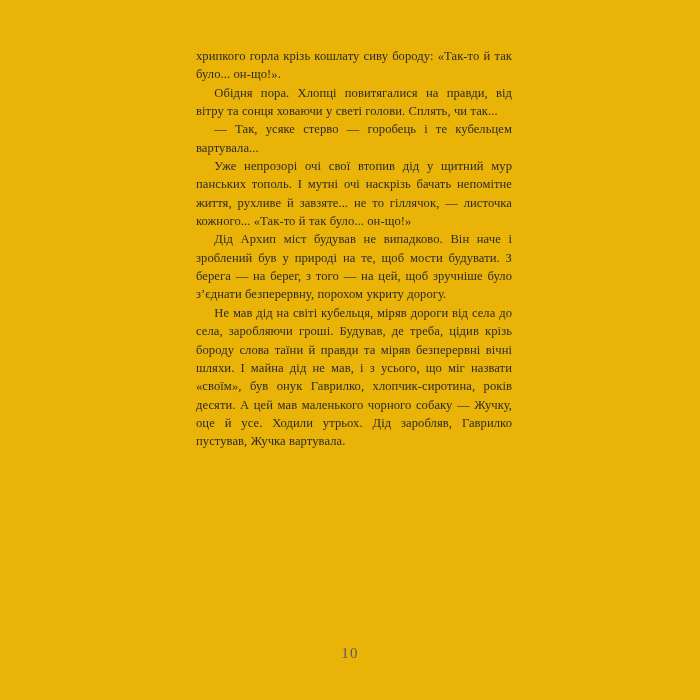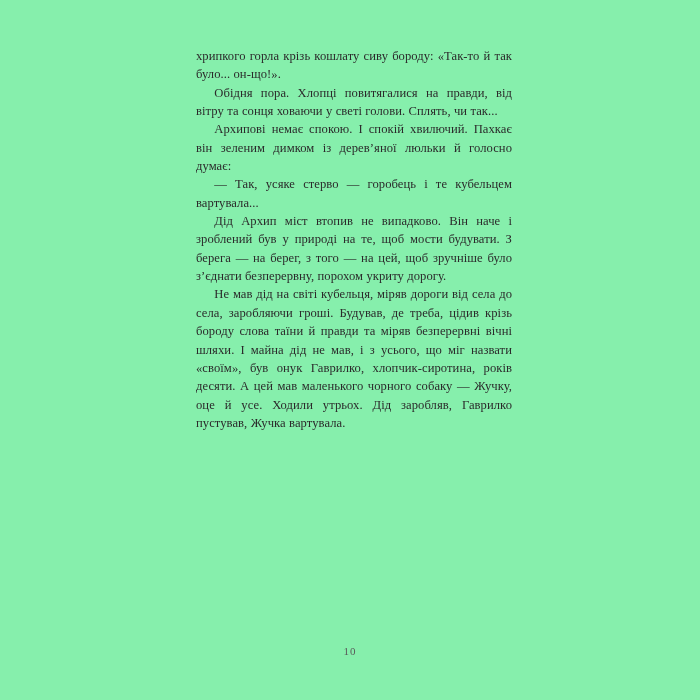--- a/index.html
+++ b/index.html
@@ -12,21 +12,21 @@
     height: 700px;
     overflow: hidden;
     font-family: "Liberation Serif", "DejaVu Serif", serif;
     color: #2a2a2a;
     -webkit-font-smoothing: antialiased;
   }
   #page {
     position: relative;
     width: 700px;
     height: 700px;
-    background: #86efac;
+    background: #eab308;
   }
   #text-block {
     position: absolute;
     left: 196px;
     top: 47px;
     width: 316px;
   }
   .para {
     margin: 0;
     text-align: justify;
@@ -41,35 +41,35 @@
   }
   .para.cont {
     text-indent: 0;
   }
   #page-number {
     position: absolute;
     left: 0;
     top: 645px;
     width: 700px;
     text-align: center;
-    font-size: 11px;
+    font-size: 15px;
     letter-spacing: 0.08em;
     color: #5a5a5a;
     font-family: "Liberation Serif", "DejaVu Serif", serif;
   }
 </style>
 </head>
 <body>
 
 <div id="page">
 
   <div id="text-block">
     <p class="para cont">хрипкого горла крізь кошлату сиву бороду: «Так-то й так було... он-що!».</p>
     <p class="para">Обідня пора. Хлопці повитягалися на правди, від вітру та сонця ховаючи у светі голови. Сплять, чи так...</p>
-    <p class="para">Архипові немає спокою. І спокій хвилючий. Пахкає він зеленим димком із дерев’яної люльки й голосно думає:</p>
     <p class="para">— Так, усяке стерво — горобець і те кубельцем вартувала...</p>
-    <p class="para">Дід Архип міст втопив не випадково. Він наче і зроблений був у природі на те, щоб мости будувати. З берега — на берег, з того — на цей, щоб зручніше було з’єднати безперервну, порохом укриту дорогу.</p>
+    <p class="para">Уже непрозорі очі свої втопив дід у щитний мур панських тополь. І мутні очі наскрізь бачать непомітне життя, рухливе й завзяте... не то гіллячок, — листочка кожного... «Так-то й так було... он-що!»</p>
+    <p class="para">Дід Архип міст будував не випадково. Він наче і зроблений був у природі на те, щоб мости будувати. З берега — на берег, з того — на цей, щоб зручніше було з’єднати безперервну, порохом укриту дорогу.</p>
     <p class="para">Не мав дід на світі кубельця, міряв дороги від села до села, заробляючи гроші. Будував, де треба, цідив крізь бороду слова таїни й правди та міряв безперервні вічні шляхи. І майна дід не мав, і з усього, що міг назвати «своїм», був онук Гаврилко, хлопчик-сиротина, років десяти. А цей мав маленького чорного собаку — Жучку, оце й усе. Ходили утрьох. Дід заробляв, Гаврилко пустував, Жучка вартувала.</p>
   </div>
 
   <div id="page-number">10</div>
 
 </div>
 
 </body></html>

